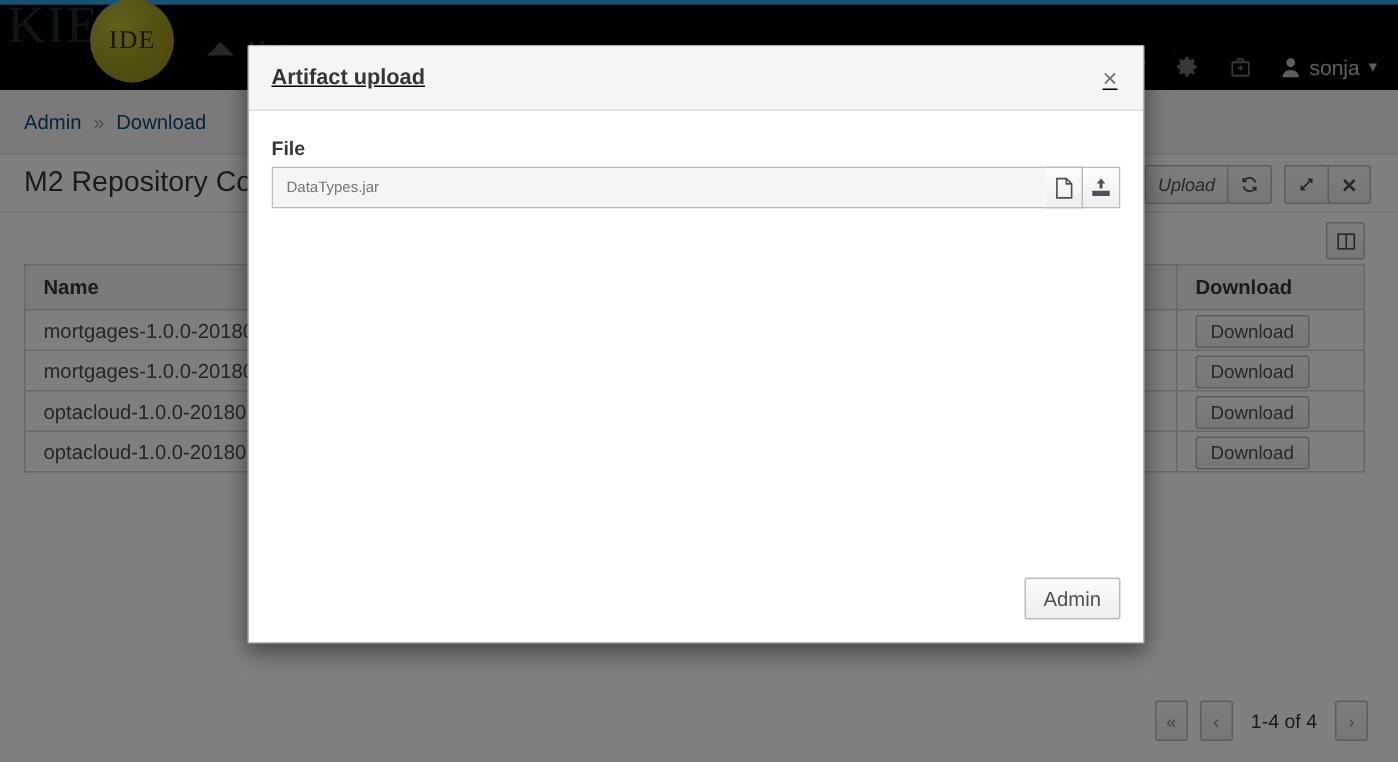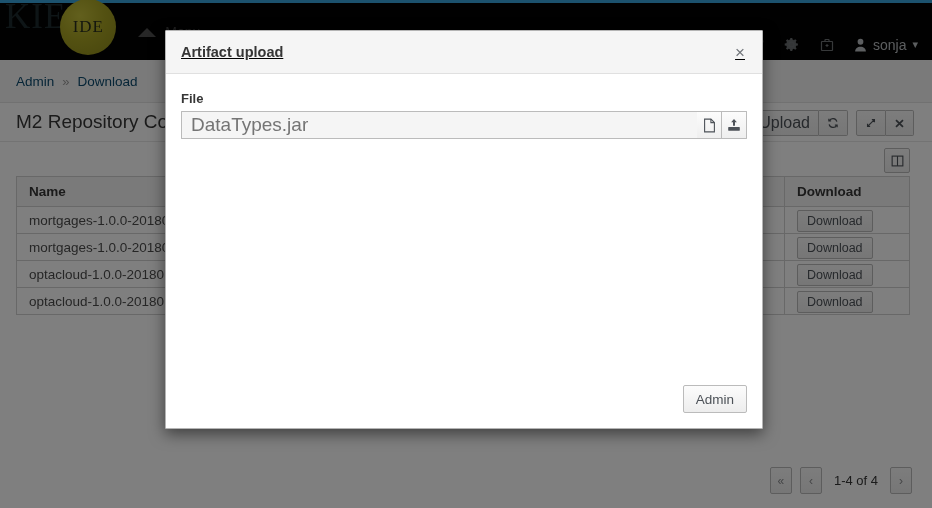--- a/index.html
+++ b/index.html
@@ -100,22 +100,22 @@
   .page-toolbar {
     position: absolute; top: 110px; right: 18px;
     display: flex; align-items: stretch;
   }
   .tb-group { display: flex; }
   .tb-btn {
     height: 26px; min-width: 26px; padding: 0 8px;
     background: linear-gradient(#fafafa, #ededed);
     border: 1px solid #bbb;
     border-left-width: 0;
-    font-size: 16px; color: #4d5258;
-    display: flex; align-items: center; justify-content: center;
+    font-size: 12px; color: #4d5258;
+    display: flex; align-items: center; justify-content: center; font-style: italic;
   }
   .tb-group .tb-btn:first-child { border-left-width: 1px; border-radius: 2px 0 0 2px; }
   .tb-group .tb-btn:last-child { border-radius: 0 2px 2px 0; }
   .tb-group + .tb-group { margin-left: 8px; }
 
   
   .col-toggle-row {
     position: absolute; top: 148px; right: 22px;
   }
   .col-toggle {
@@ -214,21 +214,21 @@
   .form-label {
     display: block;
     font-size: 13px; font-weight: bold; color: #363636;
     margin-bottom: 5px;
   }
   .file-row { display: flex; }
   .file-input {
     flex: 1; height: 28px;
     border: 1px solid #bbb; border-right: none;
     background: #f5f5f5;
-    color: #0369a1; font-size: 19px;
+    color: #0369a1; font-size: 10px;
     padding: 0 9px;
     font-family: "Liberation Sans", sans-serif;
     border-radius: 1px 0 0 1px;
   }
   .file-btn {
     width: 25px; height: 28px;
     border: 1px solid #bbb;
     border-left: none;
     background: linear-gradient(#fcfcfc, #efefef);
     display: flex; align-items: center; justify-content: center;

